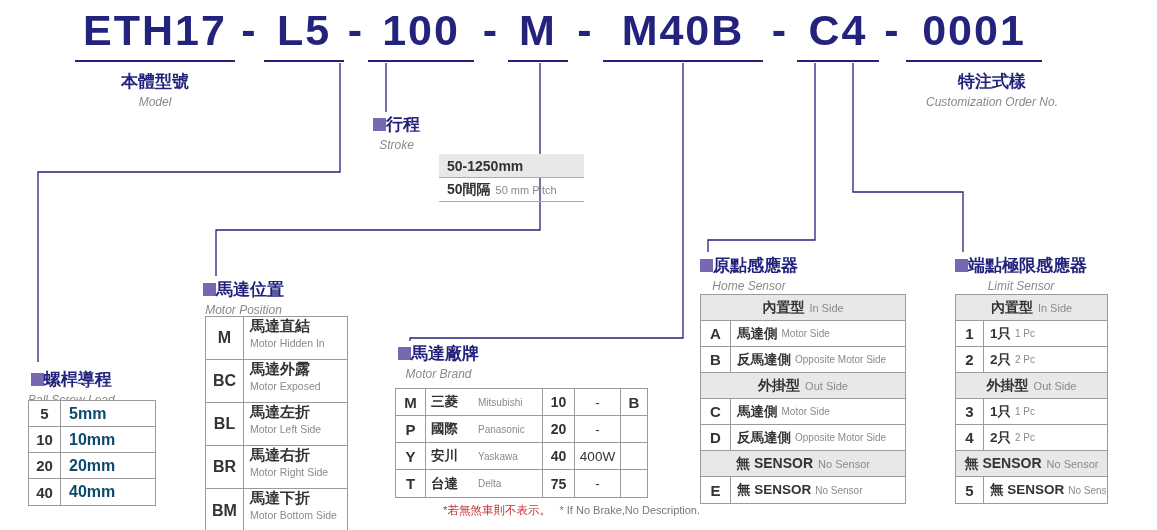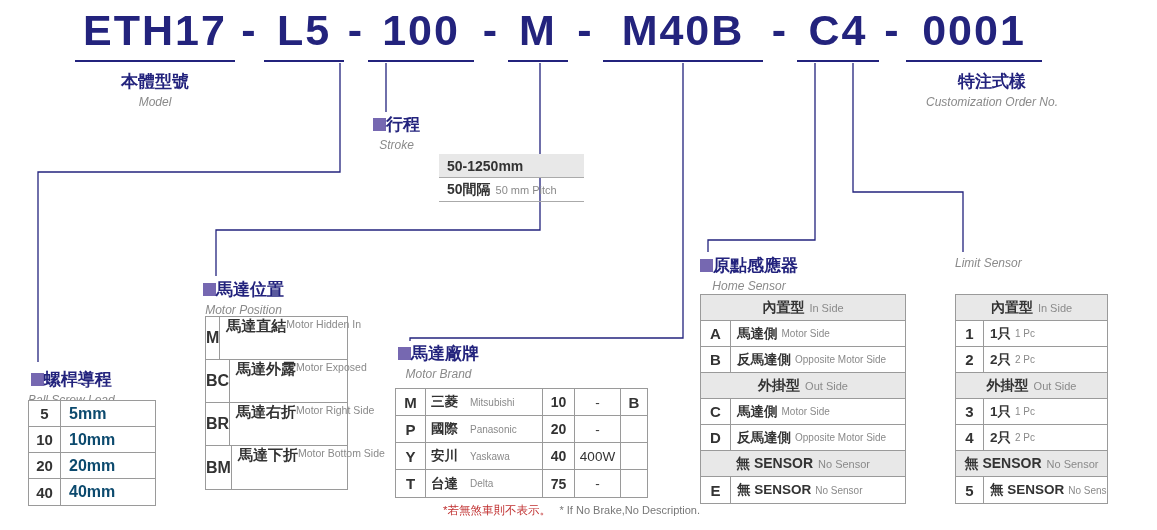--- a/index.html
+++ b/index.html
@@ -43,29 +43,29 @@
   
   .bsl-tbl{left:28px;top:400px;width:128px;}
   .bsl-row{height:26px;}
   .bsl-code{width:32px;font-size:15px;}
   .bsl-val{flex:1;padding-left:8px;font-weight:bold;font-size:16px;color:#0c4a6e;}
 
   
   .mp-tbl{left:205px;top:316px;width:143px;}
   .mp-row{height:43px;}
   .mp-code{width:38px;font-size:16px;}
-  .mp-body{flex:1;flex-direction:row;align-items:flex-start;padding-left:6px;}
+  .mp-body{flex:1;flex-direction:column;align-items:flex-start;padding-left:6px;}
   .mp-body .cell-zh{font-size:15px;}
   .mp-body .cell-en{font-size:10.5px;margin-top:1px;}
 
   
   .mb-tbl{left:395px;top:388px;width:253px;}
   .mb-row{height:27px;}
   .mb-c1{width:30px;font-size:15px;}
-  .mb-name{width:117px;gap:12px;padding-left:5px;white-space:nowrap;overflow:hidden;}
+  .mb-name{width:117px;gap:20px;padding-left:5px;white-space:nowrap;overflow:hidden;}
   .mb-pc{width:32px;font-size:14px;}
   .mb-pw{width:46px;justify-content:center;font-size:13.5px;color:#333;}
   .mb-bk{flex:1;font-size:15px;}
   .footnote{position:absolute;left:395px;top:500px;z-index:1;white-space:nowrap;}
   .fn-zh{color:#c03030;font-size:11.5px;margin-left:48px;}
   .fn-en{color:#777;font-size:11px;margin-left:4px;}
 
   
   .hs-tbl{left:700px;top:294px;width:206px;}
   .ls-tbl{left:955px;top:294px;width:153px;}
@@ -173,20 +173,27 @@
       </div>
     </div>
     <div class="trow mp-row">
       <div class="tc code mp-code">BC</div>
       <div class="tc mp-body">
         <div class="cell-zh">馬達外露</div>
         <div class="cell-en">Motor Exposed</div>
       </div>
     </div>
     <div class="trow mp-row">
+      <div class="tc code mp-code">BL</div>
+      <div class="tc mp-body">
+        <div class="cell-zh">馬達左折</div>
+        <div class="cell-en">Motor Left Side</div>
+      </div>
+    </div>
+    <div class="trow mp-row">
       <div class="tc code mp-code">BR</div>
       <div class="tc mp-body">
         <div class="cell-zh">馬達右折</div>
         <div class="cell-en">Motor Right Side</div>
       </div>
     </div>
     <div class="trow mp-row">
       <div class="tc code mp-code">BM</div>
       <div class="tc mp-body">
         <div class="cell-zh">馬達下折</div>
@@ -300,20 +307,24 @@
     <div class="trow sensor-row">
       <div class="tc code hs-code">E</div>
       <div class="tc sensor-body">
         <span class="cell-zh">無 SENSOR</span>
         <span class="cell-en">No Sensor</span>
       </div>
     </div>
   </div>
 
   <div class="sec-head" style="left:955px;top:254px;">
+    <div class="sec-title">
+        <span class="sq"></span>
+        <span>端點極限感應器</span>
+      </div>
     <div class="sec-en">Limit Sensor</div>
   </div>
   <div class="tbl ls-tbl">
     <div class="trow sensor-row group-row">
       <span class="cell-zh">內置型</span>
       <span class="cell-en">In Side</span>
     </div>
     <div class="trow sensor-row">
       <div class="tc code ls-code">1</div>
       <div class="tc sensor-body">

